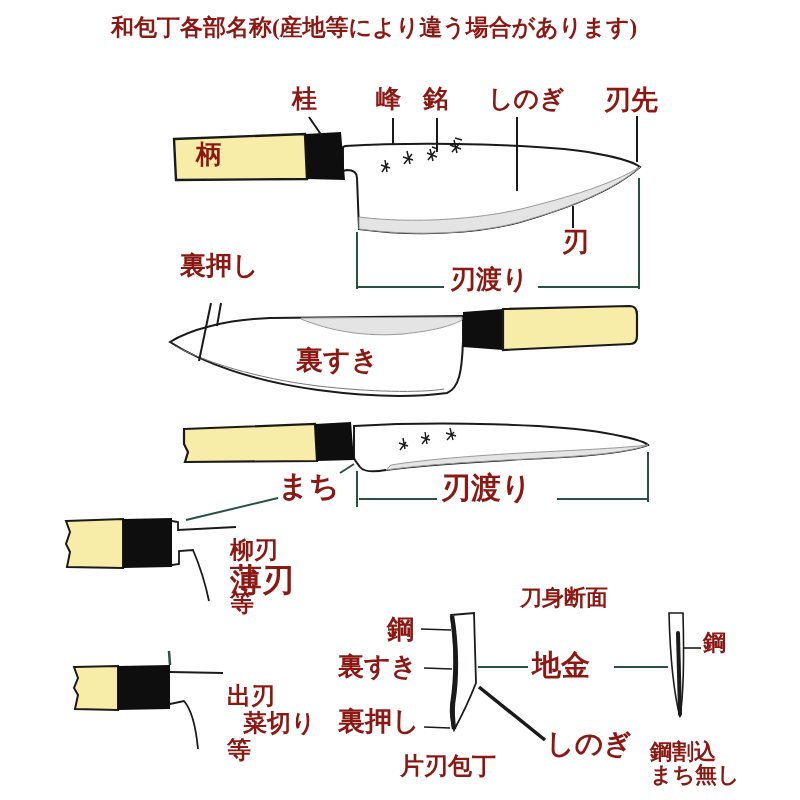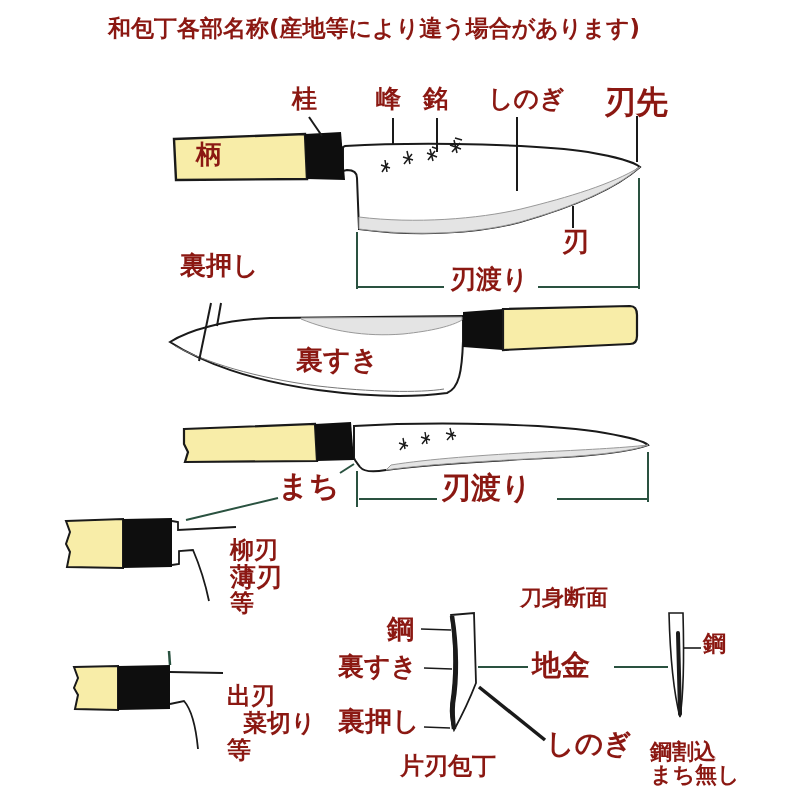--- a/index.html
+++ b/index.html
@@ -1,20 +1,20 @@
 <!DOCTYPE html>
 <html style="--red: #8b1812; --green: #2a5240; --ink: #1a1a1a; --yellow: #f8eda8; --grey: #e4e4e4;"><head>
 <meta charset="utf-8">
 <style>
   :root{
     --red:#8b1812; --green:#2a5240; --ink:#1a1a1a; --yellow:#f8eda8; --grey:#e4e4e4;
   }
   html,body{margin:0;padding:0;}
   body{font-family:"DejaVu Sans",sans-serif;background:#fff;}
-  #stage{position:relative;width:748px;height:800px;background:#fff;overflow:hidden;}
+  #stage{position:relative;width:748px;height:800px;background:#fff;overflow:hidden;font-family:Liberation Serif, serif;}
   #art{position:absolute;left:0;top:0;}
   .lbl{position:absolute;color:var(--red);font-weight:bold;white-space:nowrap;line-height:1.05;}
   .title{left:50%;top:16px;transform:translateX(-50%);font-size:23px;}
 </style>
 </head>
 <body>
 
 <div id="stage">
 
   <svg id="art" width="800" height="800" viewBox="0 0 800 800">
@@ -120,33 +120,33 @@
       <path d="M684,648 L701,648" fill="none" style="stroke:var(--ink)" stroke-width="1.6"></path>
     </g>
   </svg>
 
   <div class="lbl title">和包丁各部名称(産地等により違う場合があります)</div>
 
   <div class="lbl" style="left:292px;top:86px;font-size:25px;">桂</div>
   <div class="lbl" style="left:376px;top:86px;font-size:25px;">峰</div>
   <div class="lbl" style="left:423px;top:86px;font-size:25px;">銘</div>
   <div class="lbl" style="left:488px;top:86px;font-size:25px;">しのぎ</div>
-  <div class="lbl" style="left:604px;top:86px;font-size:32px;">刃先</div>
+  <div class="lbl" style="left:604px;top:86px;font-size:27px;">刃先</div>
   <div class="lbl" style="left:196px;top:141px;font-size:26px;">柄</div>
   <div class="lbl" style="left:562px;top:228px;font-size:27px;">刃</div>
   <div class="lbl" style="left:450px;top:266px;font-size:26px;">刃渡り</div>
 
   <div class="lbl" style="left:180px;top:252px;font-size:26px;">裏押し</div>
   <div class="lbl" style="left:296px;top:346px;font-size:27px;">裏すき</div>
 
   <div class="lbl" style="left:278px;top:470px;font-size:30px;">まち</div>
   <div class="lbl" style="left:441px;top:472px;font-size:30px;">刃渡り</div>
 
   <div class="lbl" style="left:230px;top:536px;font-size:24px;line-height:29px;">柳刃</div>
-  <div class="lbl" style="left:230px;top:564px;font-size:26px;">薄刃</div>
+  <div class="lbl" style="left:230px;top:564px;font-size:32px;">薄刃</div>
   <div class="lbl" style="left:230px;top:591px;font-size:24px;">等</div>
 
   <div class="lbl" style="left:227px;top:684px;font-size:24px;">出刃</div>
   <div class="lbl" style="left:227px;top:711px;font-size:24px;margin-left:16px;">菜切り</div>
   <div class="lbl" style="left:227px;top:738px;font-size:24px;">等</div>
 
   <div class="lbl" style="left:520px;top:586px;font-size:22px;">刀身断面</div>
   <div class="lbl" style="left:387px;top:615px;font-size:27px;">鋼</div>
   <div class="lbl" style="left:338px;top:653px;font-size:26px;">裏すき</div>
   <div class="lbl" style="left:338px;top:707px;font-size:27px;">裏押し</div>

